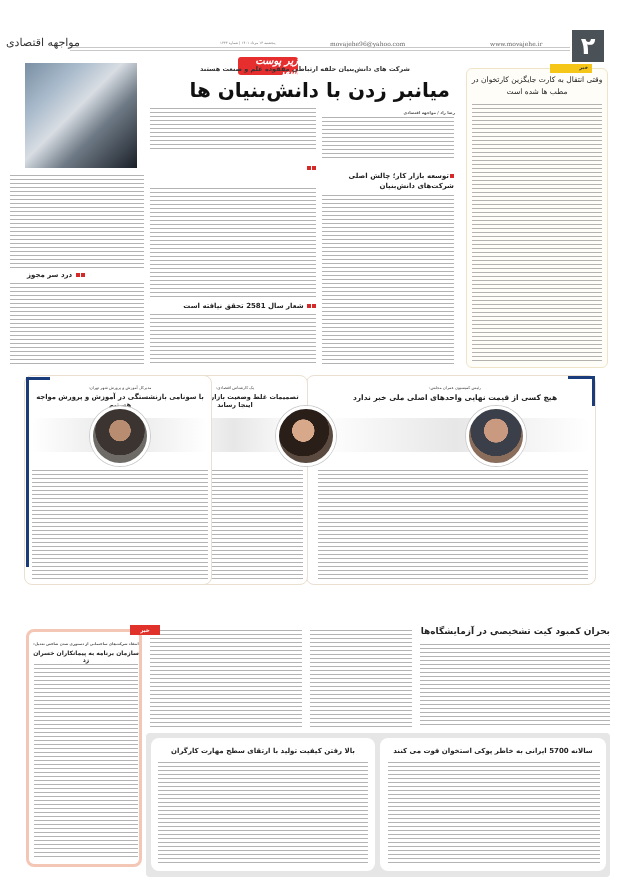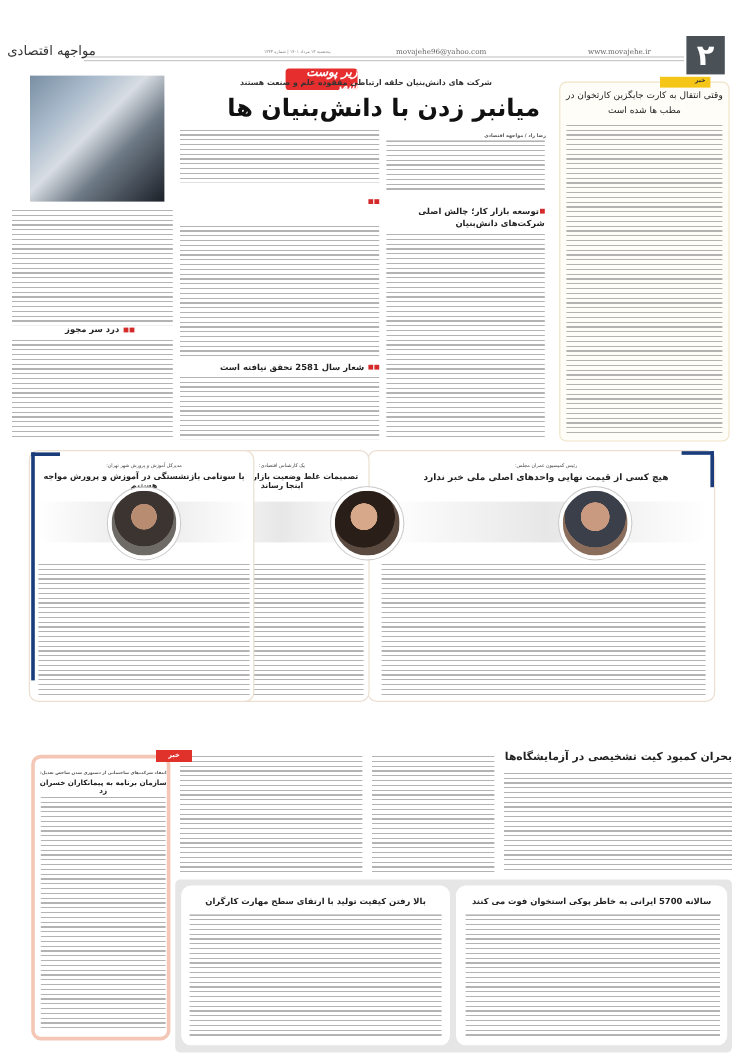--- a/index.html
+++ b/index.html
@@ -81,21 +81,21 @@
 <div class="subhead" style="left:322px;top:171px;width:132px;text-align:right;"><span class="redsq"></span><span>توسعه بازار کار؛ چالش اصلی شرکت‌های دانش‌بنیان</span></div>
 <div class="abs lines" style="left:322px;top:195px;width:132px;height:170px;"></div>
 
 <div class="abs lines" style="left:150px;top:108px;width:166px;height:44px;"></div>
 <div class="subhead" style="left:150px;top:163px;width:166px;text-align:right;"><span class="redsq"></span><span class="redsq"></span> </div>
 <div class="abs lines" style="left:150px;top:188px;width:166px;height:110px;"></div>
 <div class="subhead" style="left:150px;top:301px;width:166px;text-align:right;"><span class="redsq"></span><span class="redsq"></span> <span>شعار سال 2581 تحقق نیافته است</span></div>
 <div class="abs lines" style="left:150px;top:314px;width:166px;height:52px;"></div>
 
 <div class="abs lines" style="left:10px;top:175px;width:134px;height:96px;"></div>
-<div class="subhead" style="left:16px;top:270px;width:134px;text-align:center;"><span class="redsq"></span><span class="redsq"></span> <span>درد سر مجوز</span></div>
+<div class="subhead" style="left:27px;top:270px;width:134px;text-align:left;"><span class="redsq"></span><span class="redsq"></span> <span>درد سر مجوز</span></div>
 <div class="abs lines" style="left:10px;top:283px;width:134px;height:82px;"></div>
 
 <div class="card" style="left:306px;width:290px;"></div>
 <div class="card-accent" style="left:592px;top:376px;height:30px;"></div>
 <div class="card-accent-h" style="left:568px;top:376px;width:27px;"></div>
 <div class="card-kicker" style="left:320px;top:385px;width:270px;">رئیس کمیسیون عمران مجلس:</div>
 <div class="card-title" style="left:320px;top:393px;width:270px;">هیچ کسی از قیمت نهایی واحدهای اصلی ملی خبر ندارد</div>
 <div class="avatar-band" style="left:320px;top:418px;width:270px;"></div>
 <div class="avatar" style="left:466px;top:406px;background:radial-gradient(circle at 50% 40%, #c99a80 0 28%, #3a3f4a 29% 60%, #8a6d5a 61%);"></div>
 <div class="abs lines" style="left:318px;top:470px;width:270px;height:110px;"></div>

